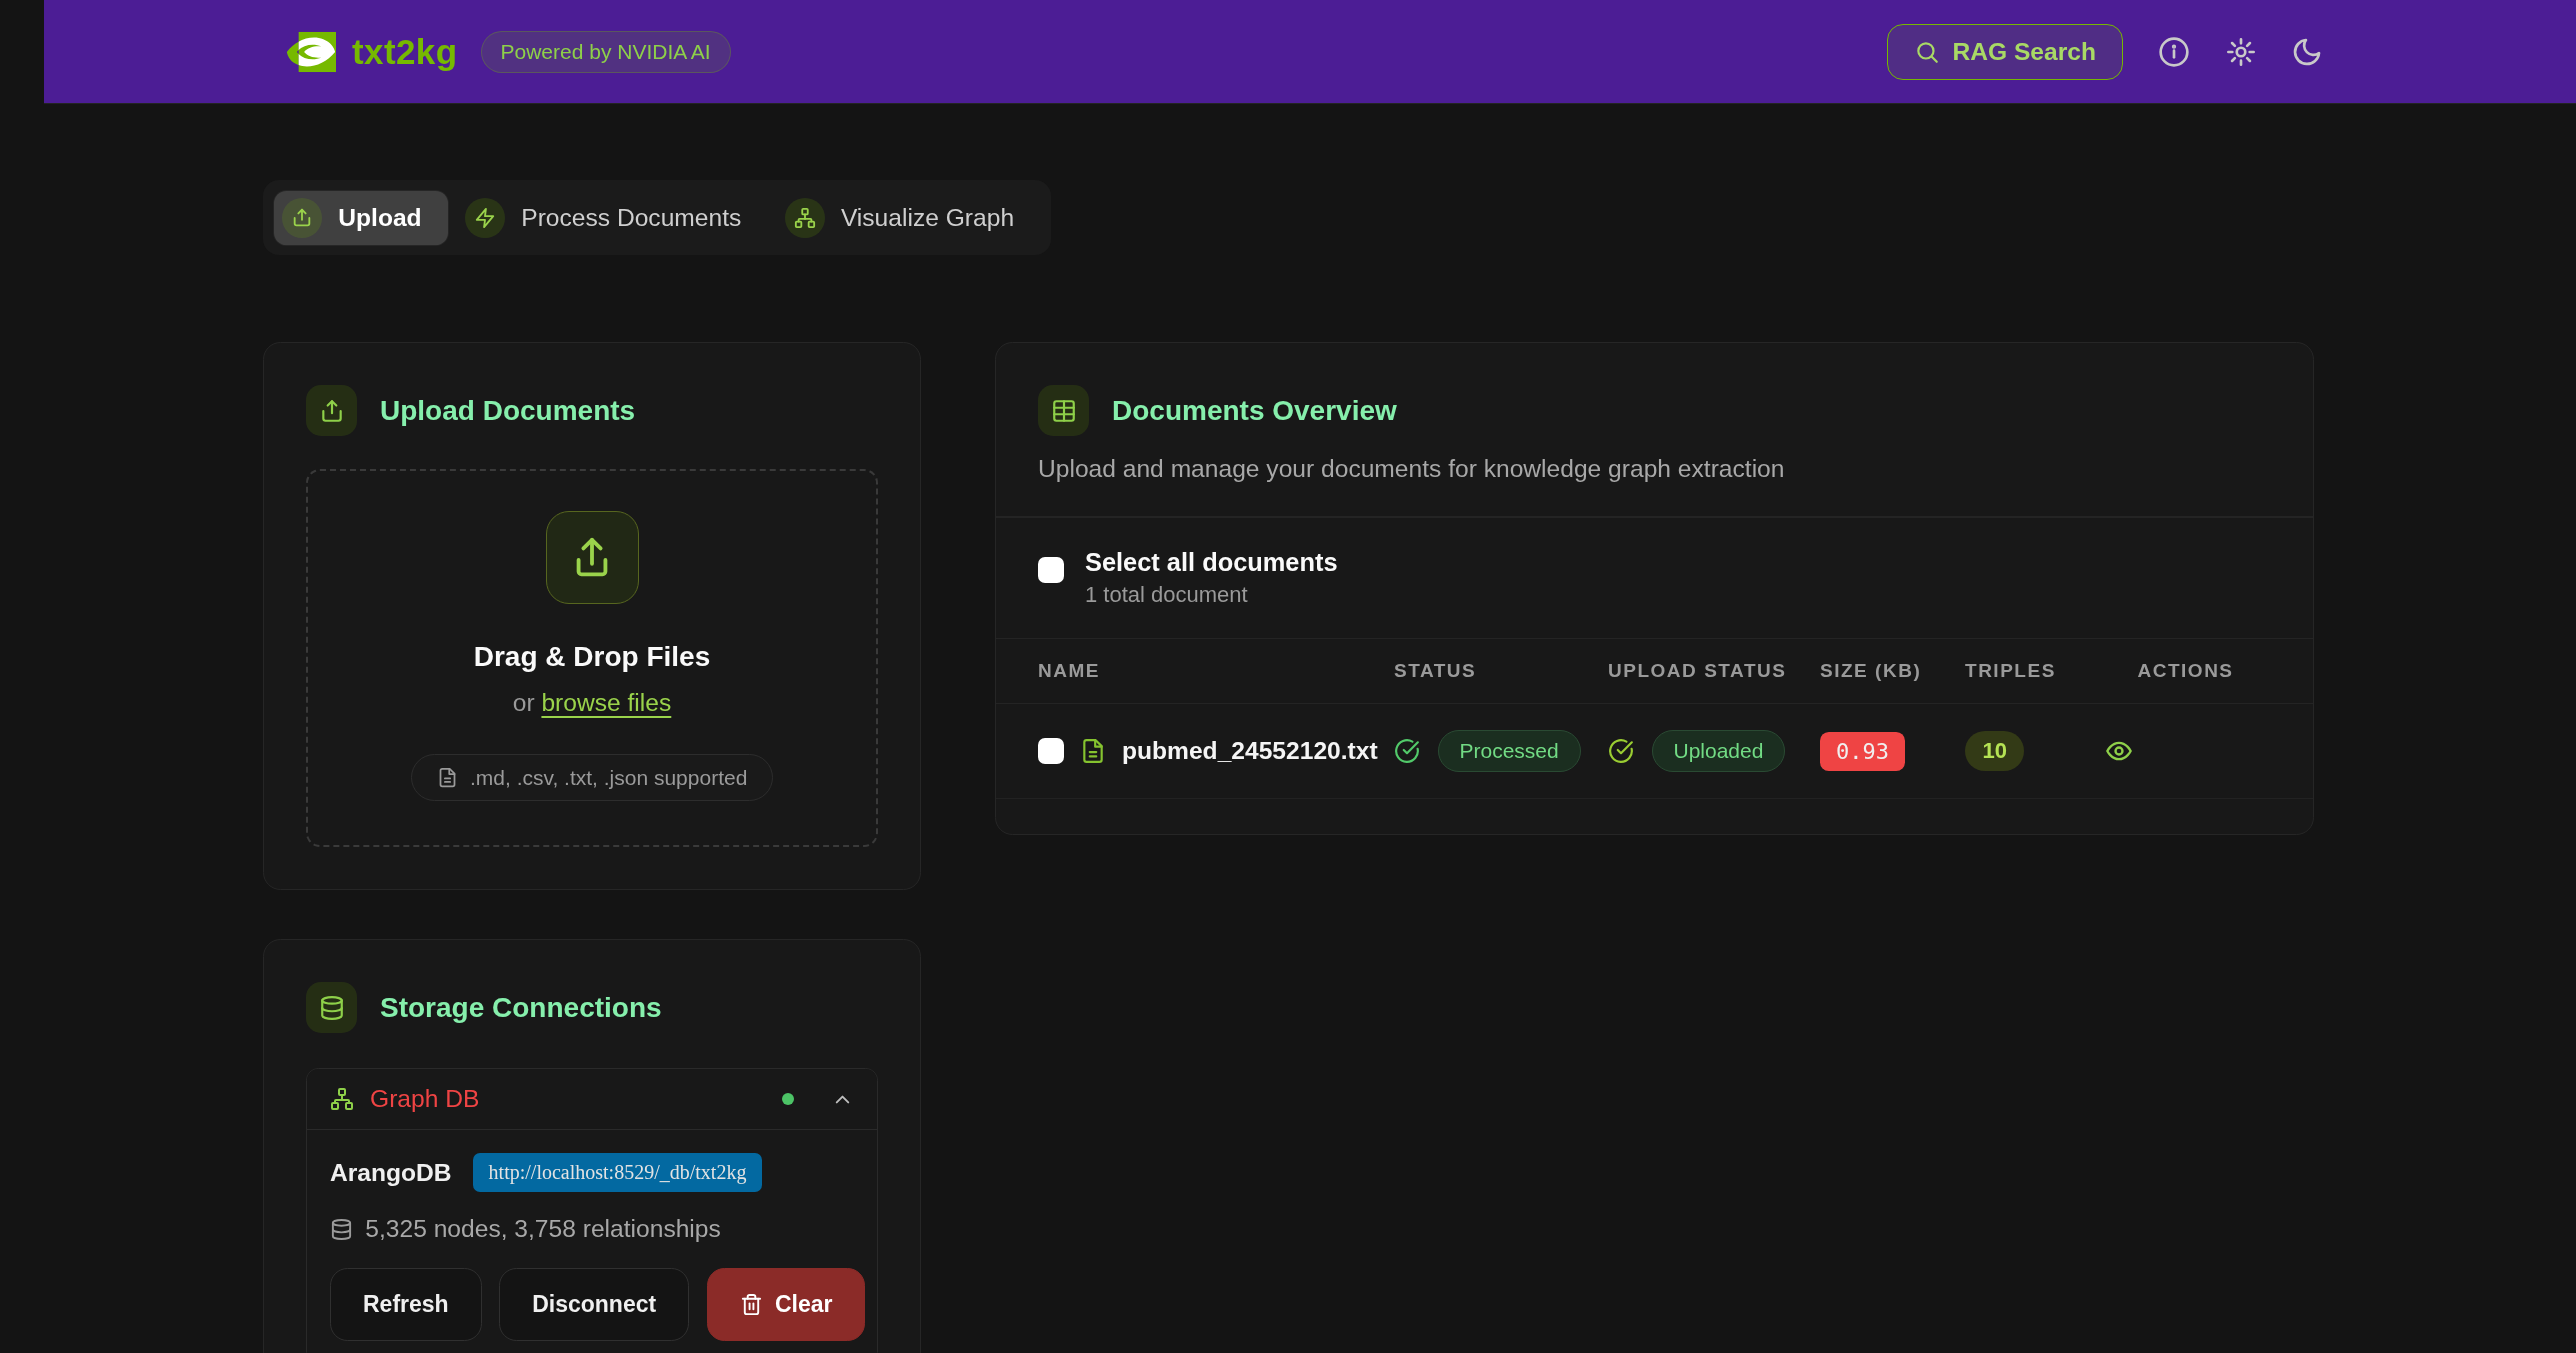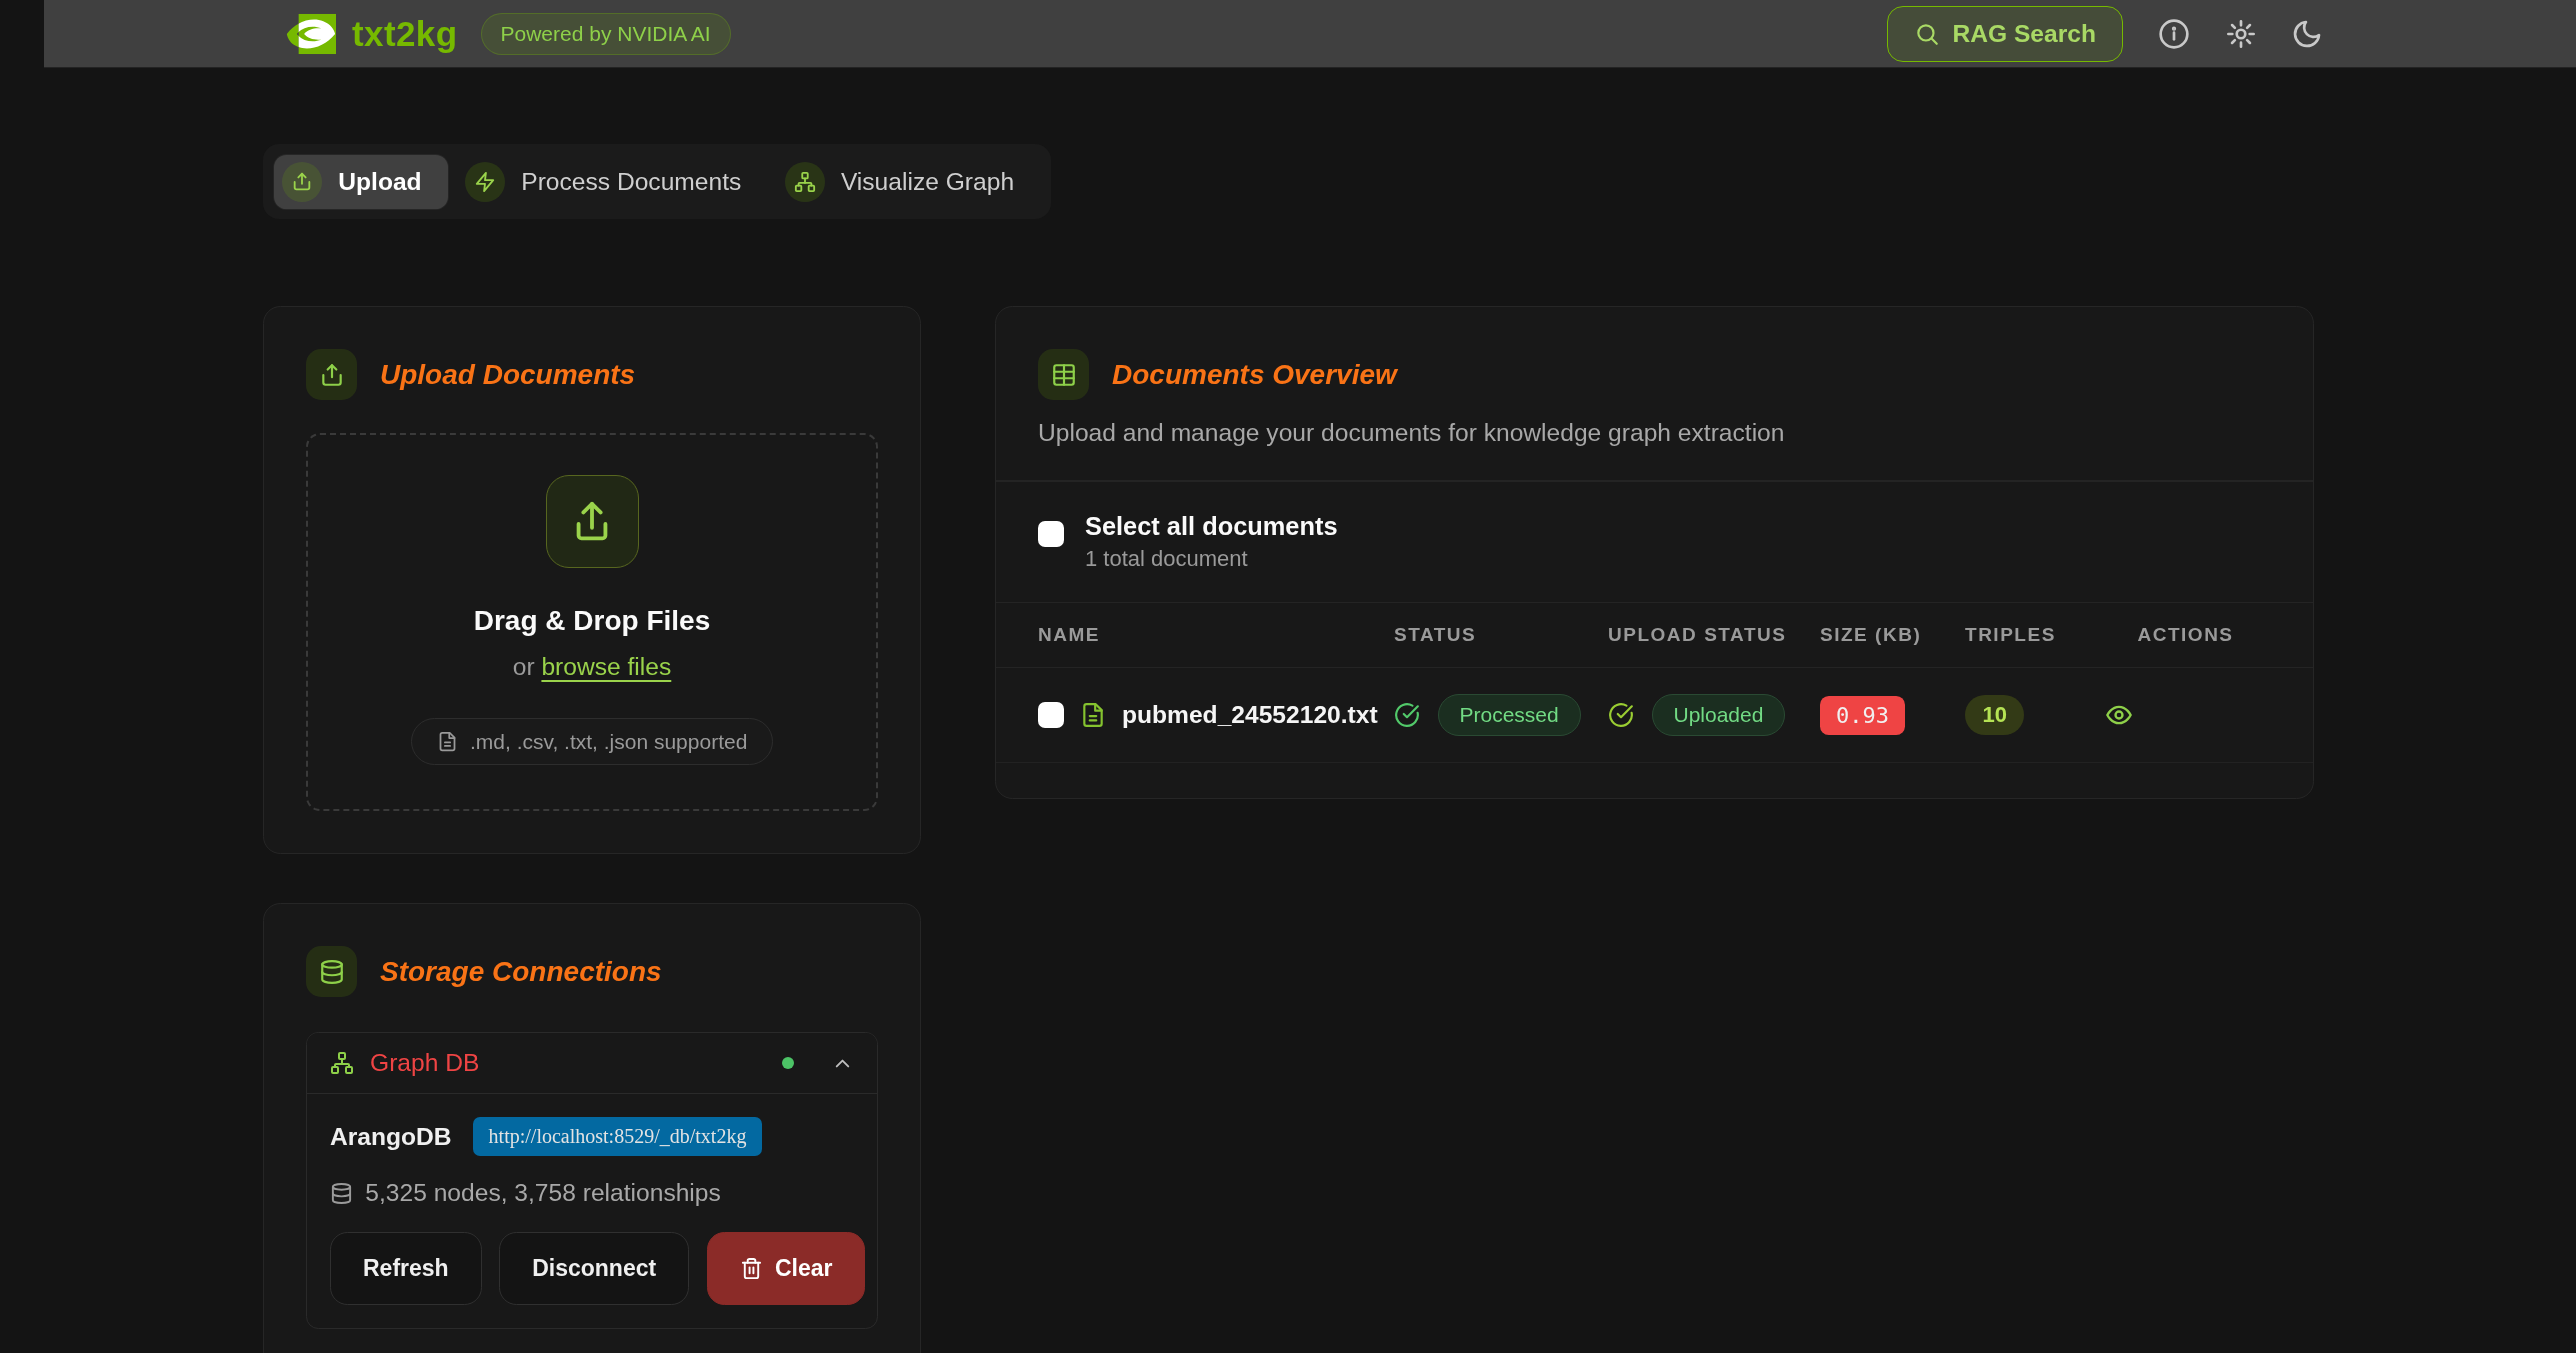--- a/index.html
+++ b/index.html
@@ -7,21 +7,21 @@
   body {
     background:#141414;
     font-family:"Liberation Sans", sans-serif;
     color:#fafafa;
     -webkit-font-smoothing:antialiased;
   }
   .container { width:2050px; margin:0 auto; }
 
   
   .app-header {
-    height:68px; background:#404040; border-bottom:1.8px solid #232323;margin-left:44px;
+    height:104px; background:#4c1d95; border-bottom:1.8px solid #232323;margin-left:44px;
   }
   .header-inner { height:100%; display:flex; align-items:center; justify-content:space-between; }
   .brand { display:flex; align-items:center; }
   .brand-logo { width:51px; height:44px; display:block; }
   .brand-title { font-size:35px; font-weight:bold; color:#76b900; margin-left:16px; letter-spacing:0.4px; }
   .powered-badge {
     margin-left:23px; font-size:21px; color:#8ed049;
     background:rgba(118,185,0,0.13); border:0.9px solid rgba(118,185,0,0.28);
     padding:8px 19px; border-radius:876px;
   }
@@ -65,21 +65,21 @@
     background:#181818; border:1.8px solid #262626; border-radius:17.5px; padding:42px;
   }
   .card + .card { margin-top:49px; }
   .card-head { display:flex; align-items:center; gap:23px; }
   .card-chip {
     width:51px; height:51px; border-radius:15px;
     background:rgba(118,185,0,0.14);
     display:flex; align-items:center; justify-content:center; flex:none;
   }
   .card-chip svg { width:26px; height:26px; color:#8ed049; }
-  .card-title { font-size:28px; font-weight:bold; color:#f97316;font-style:italic; }
+  .card-title { font-size:28px; font-weight:bold; color:#86efac; }
 
   
   .dropzone {
     margin-top:33px; border:2.6px dashed #3a3a3a; border-radius:14px;
     padding:40px 26px 44px; text-align:center; cursor:pointer;
   }
   .dz-iconbox {
     width:93px; height:93px; margin:0 auto; border-radius:23px;
     background:rgba(118,185,0,0.10); border:1.8px solid #57661f;
     display:flex; align-items:center; justify-content:center;

